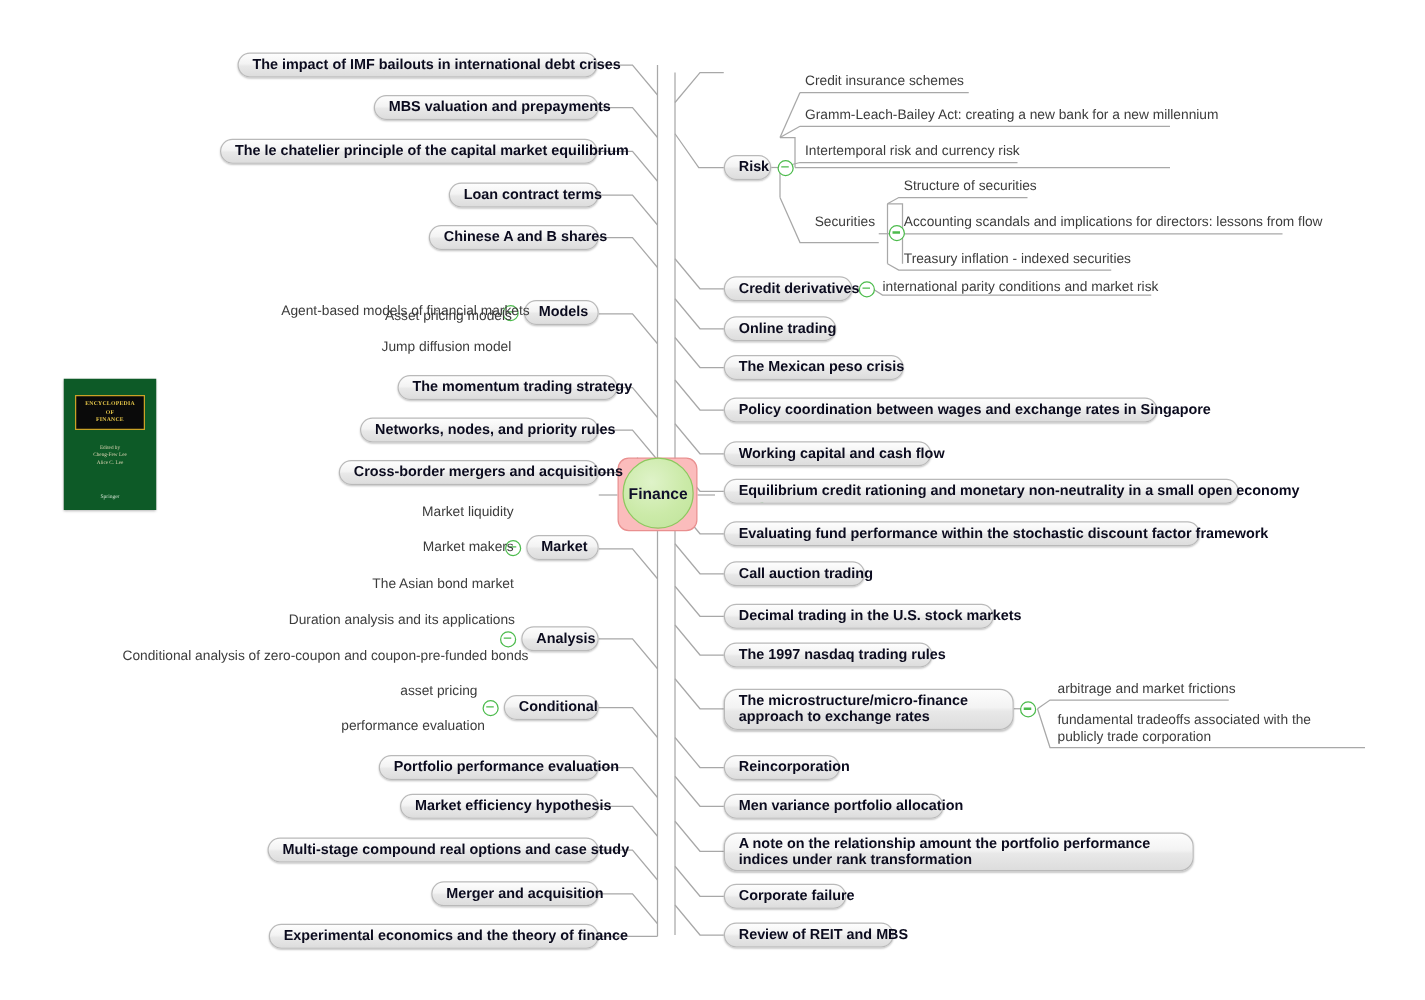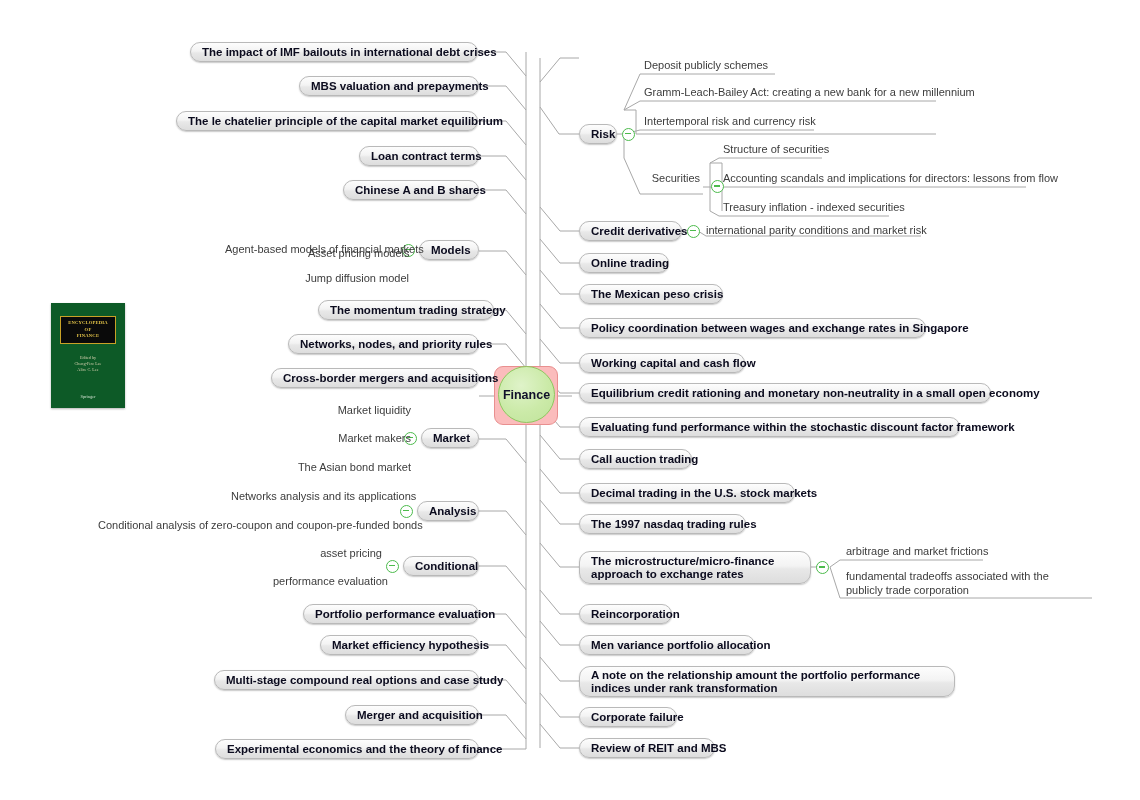--- a/index.html
+++ b/index.html
@@ -285,21 +285,21 @@
         <span>Market</span>
       </div>
       <div class="toggle" style="left: 404px; top: 431.5px;"></div>
       <div class="leaf" style="left: 328px; top: 403px; width: 86px; text-align: right;">Market liquidity</div>
       <div class="leaf" style="left: 331px; top: 431px; width: 83px; text-align: right;">Market makers</div>
       <div class="leaf" style="left: 291px; top: 460px; width: 123px; text-align: right;">The Asian bond market</div>
       <div class="node" style="left: 417px; top: 501px; width: 62px; height: 20px;">
         <span>Analysis</span>
       </div>
       <div class="toggle" style="left: 400px; top: 504.5px;"></div>
-      <div class="leaf" style="left: 228px; top: 489px; width: 181px; text-align: right;">Networks analysis and its applications</div>
+      <div class="leaf" style="left: 228px; top: 489px; width: 181px; text-align: right;">Duration analysis and its applications</div>
       <div class="leaf" style="left: 95px; top: 518px; width: 314px; text-align: right;">Conditional analysis of zero-coupon and coupon-pre-funded bonds</div>
       <div class="node" style="left: 403px; top: 556px; width: 76px; height: 20px;">
         <span>Conditional</span>
       </div>
       <div class="toggle" style="left: 386px; top: 559.5px;"></div>
       <div class="leaf" style="left: 310px; top: 546px; width: 75px; text-align: right;">asset pricing</div>
       <div class="leaf" style="left: 270px; top: 574px; width: 115px; text-align: right;">performance evaluation</div>
       <div class="node" style="left: 303px; top: 604px; width: 176px; height: 20px;">
         <span>Portfolio performance evaluation</span>
       </div>
@@ -312,21 +312,21 @@
       <div class="node" style="left: 345px; top: 705px; width: 134px; height: 20px;">
         <span>Merger and acquisition</span>
       </div>
       <div class="node" style="left: 215px; top: 739px; width: 264px; height: 20px;">
         <span>Experimental economics and the theory of finance</span>
       </div>
       <div class="node" style="left: 579px; top: 124px; width: 38px; height: 20px;">
         <span>Risk</span>
       </div>
       <div class="toggle" style="left: 622px; top: 127.5px;"></div>
-      <div class="leaf" style="left: 641px; top: 58px; width: 134px; text-align: left;">Deposit publicly schemes</div>
+      <div class="leaf" style="left: 641px; top: 58px; width: 134px; text-align: left;">Credit insurance schemes</div>
       <div class="leaf" style="left: 641px; top: 85px; width: 294px; text-align: left;">Gramm-Leach-Bailey Act: creating a new bank for a new millennium</div>
       <div class="leaf" style="left: 641px; top: 114px; width: 172px; text-align: left;">Intertemporal risk and currency risk</div>
       <div class="leaf" style="left: 645px; top: 171px; width: 58px; text-align: right;">Securities</div>
       <div class="toggle" style="left: 711px; top: 180px;"></div>
       <div class="leaf" style="left: 720px; top: 142px; width: 102px; text-align: left;">Structure of securities</div>
       <div class="leaf" style="left: 720px; top: 171px; width: 305px; text-align: left;">Accounting scandals and implications for directors: lessons from flow</div>
       <div class="leaf" style="left: 720px; top: 200px; width: 168px; text-align: right;">Treasury inflation - indexed securities</div>
       <div class="node" style="left: 579px; top: 221px; width: 103px; height: 20px;">
         <span>Credit derivatives</span>
       </div>

